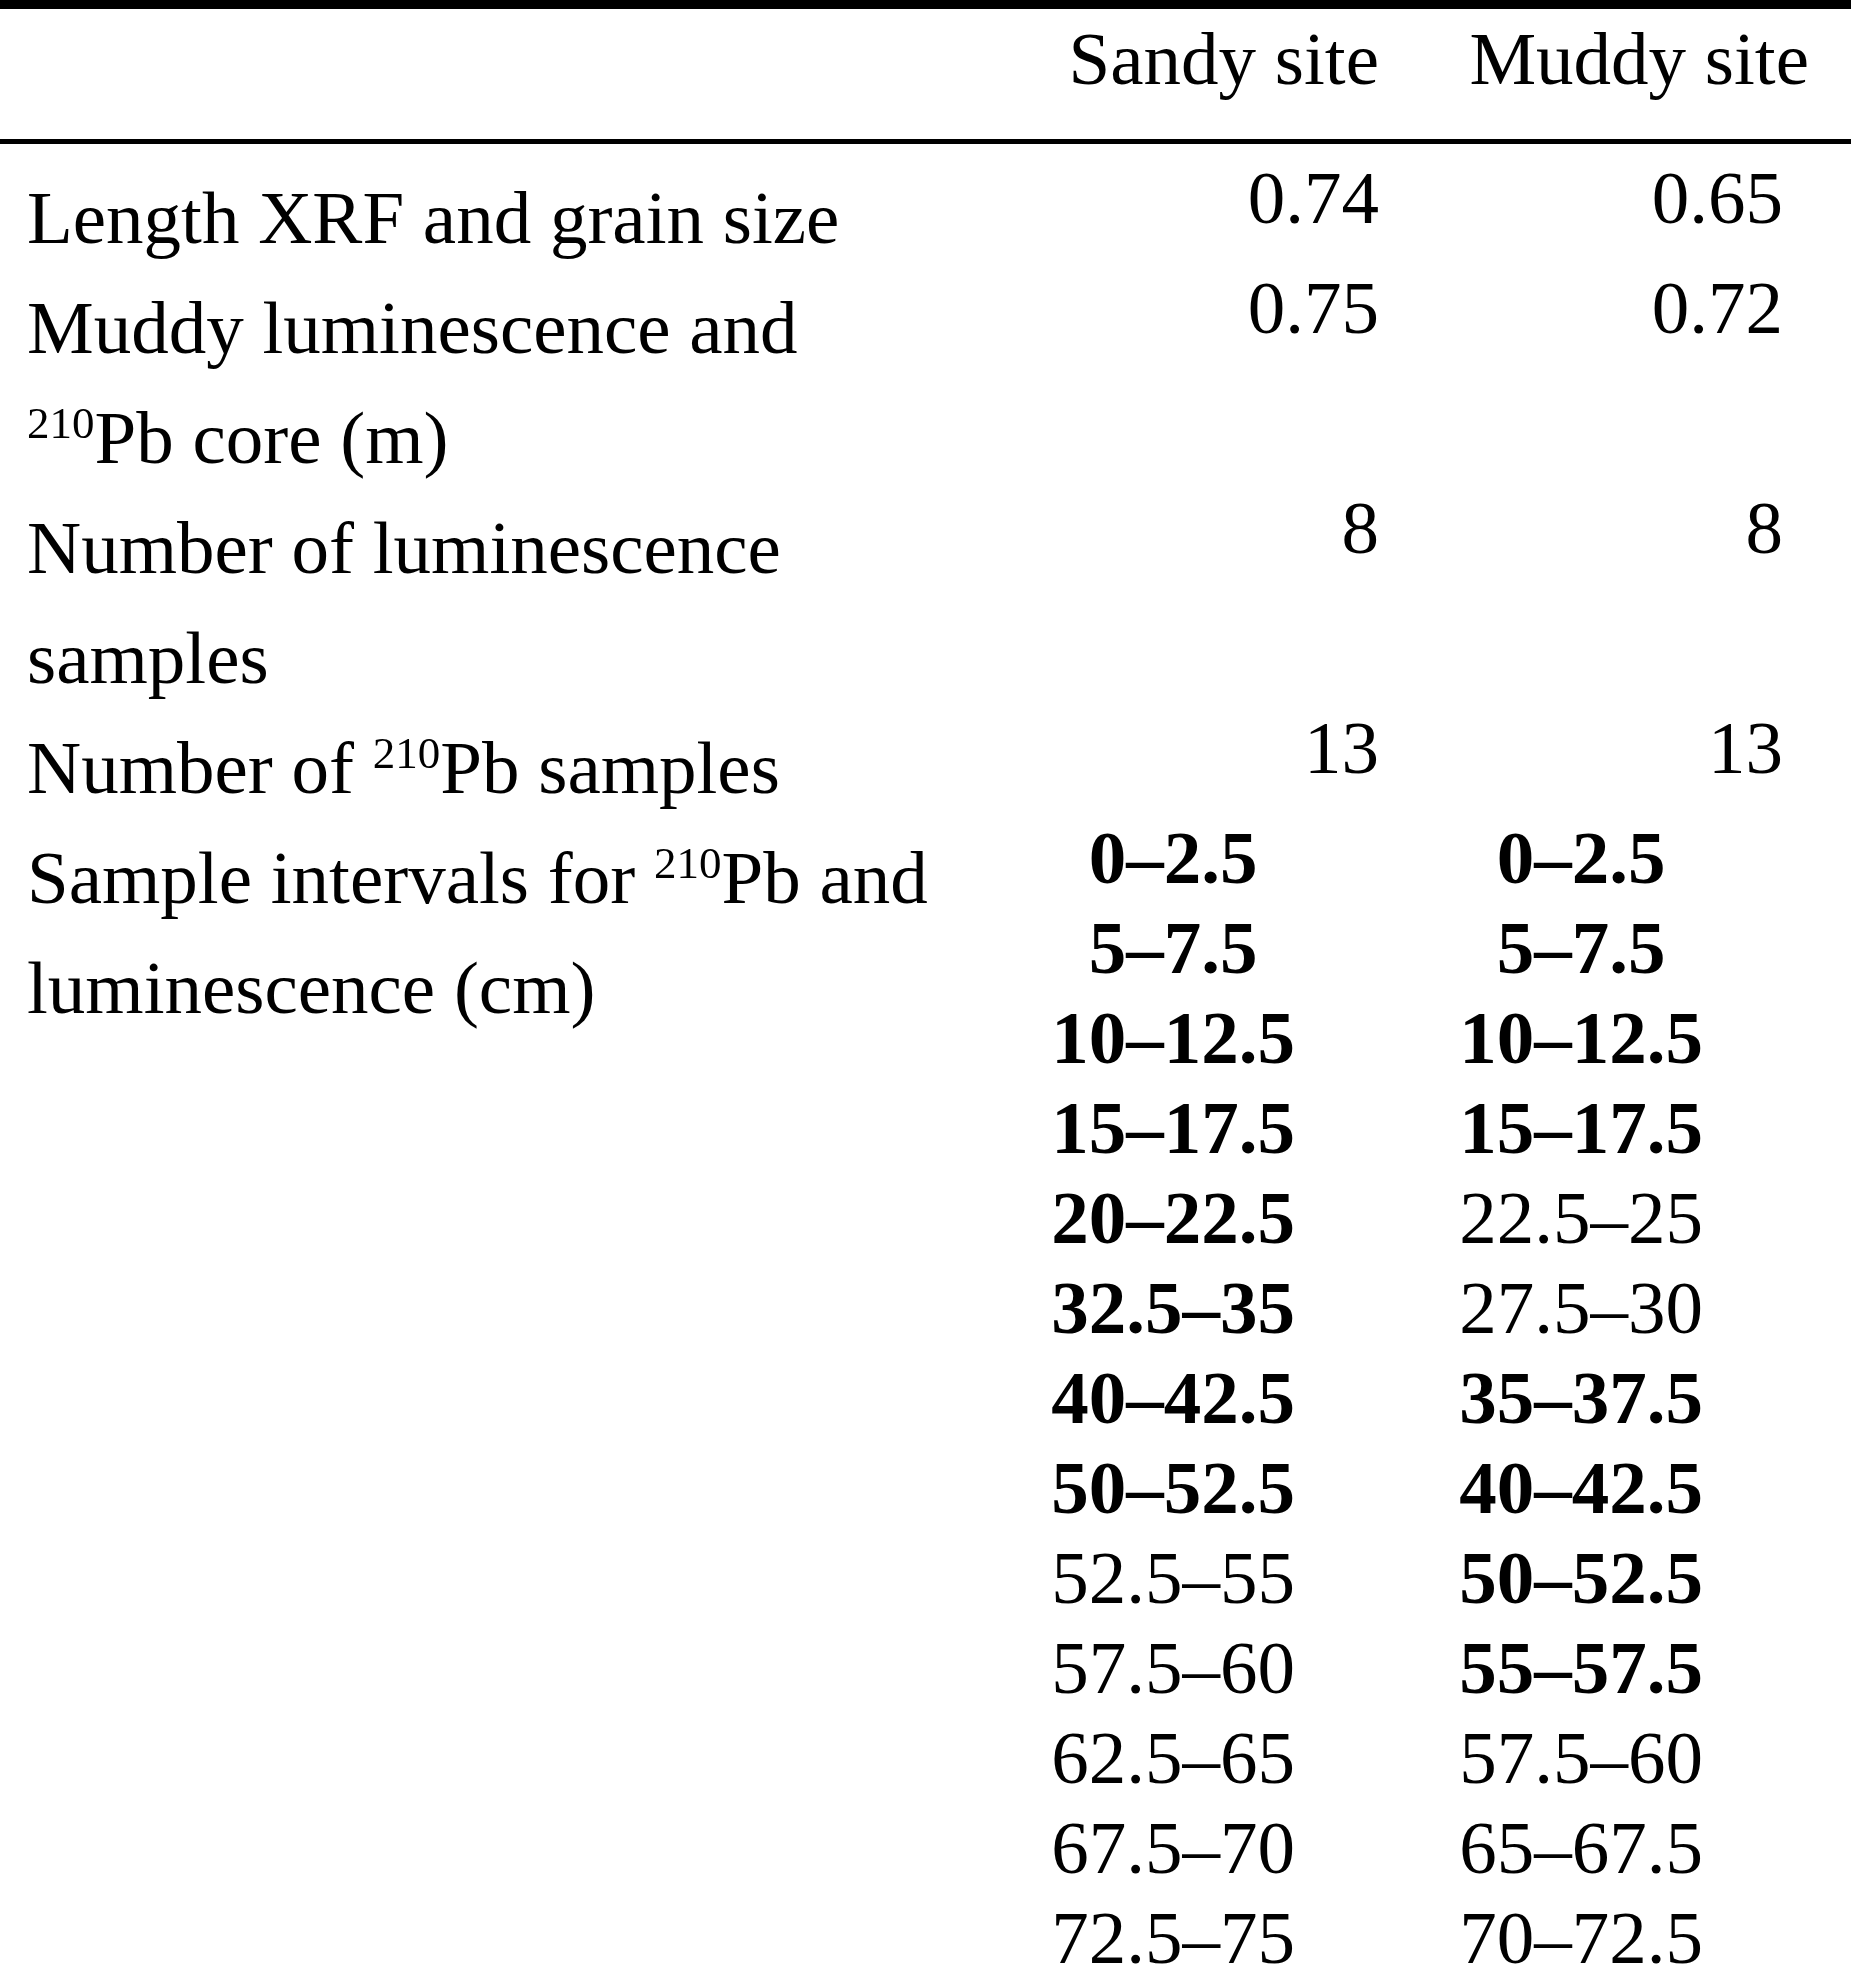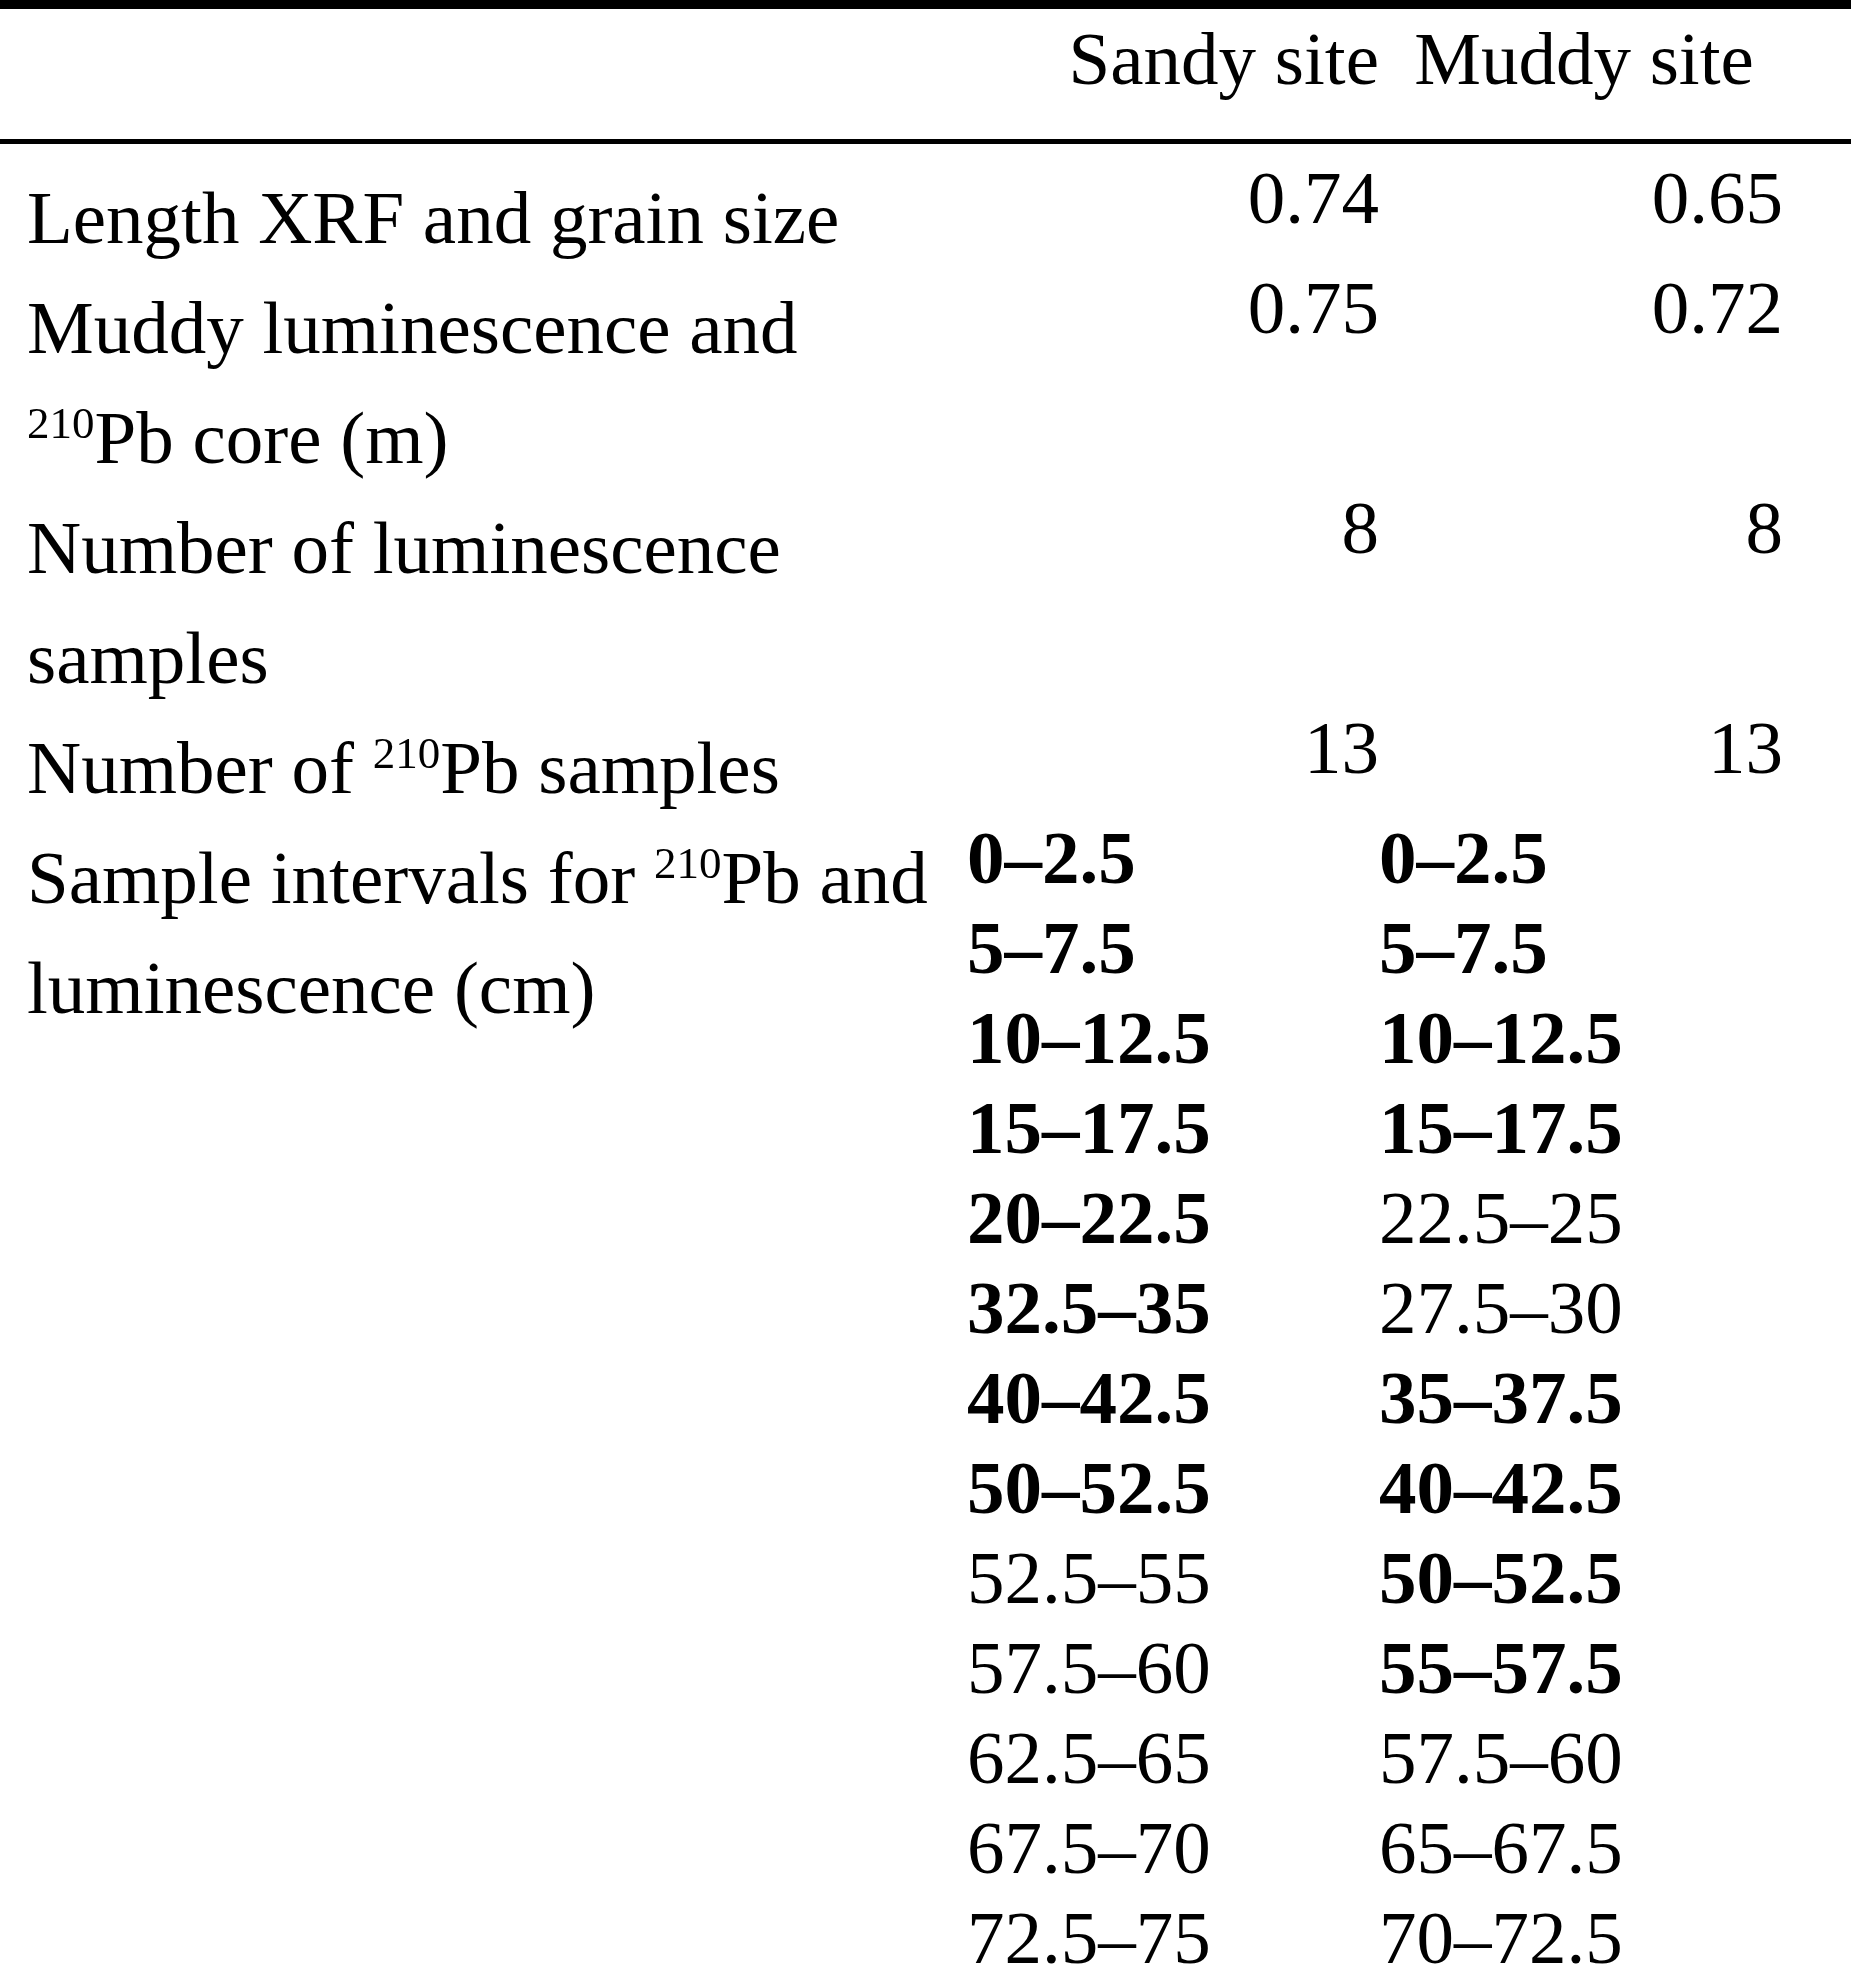--- a/index.html
+++ b/index.html
@@ -24,40 +24,40 @@
   }
   .hdr {
     padding: 5.4px 0 35px 0;
     border-bottom: 5.4px solid #000;
   }
   .hcell {
     text-align: right;
     line-height: 90px;
     white-space: nowrap;
   }
-  .hcell.muddy { padding-right: 62px; text-align: center; }
+  .hcell.muddy { padding-right: 42px; }
   .bodyrows { padding: 9px 0 26px 0; }
   .label {
     padding-left: 27px;
     line-height: 90px;
   }
   .lline { display: block; margin-top: 20px; }
   .val {
     text-align: right;
     line-height: 90px;
     align-self: start;
     white-space: nowrap;
   }
   .val.muddy { padding-right: 68px; }
   sup.supn {
     font-size: 0.6em;
     vertical-align: 0.55em;
     line-height: 0;
   }
-  .intervals { text-align: left; }
+  .intervals { text-align: center; }
   .interval { line-height: 90px; white-space: nowrap; }
   .interval.b { font-weight: bold; }
 </style>
 </head>
 <body>
 
 <div class="tablewrap">
 
   <div class="grid hdr">
     <div class="hcell"></div>

